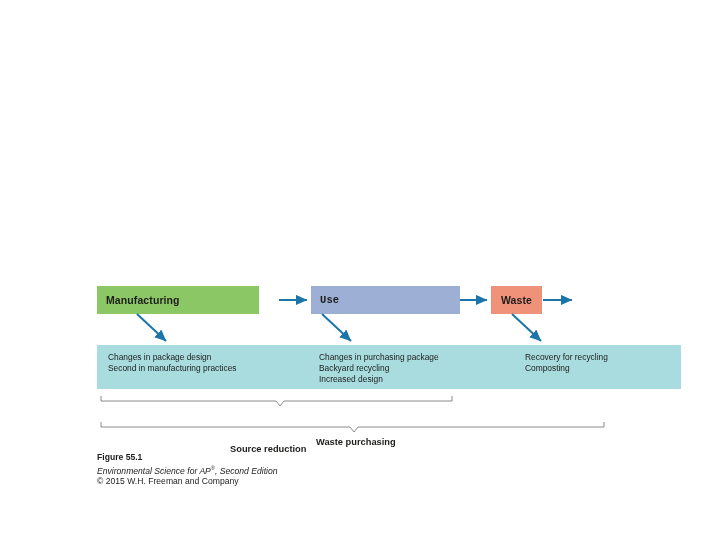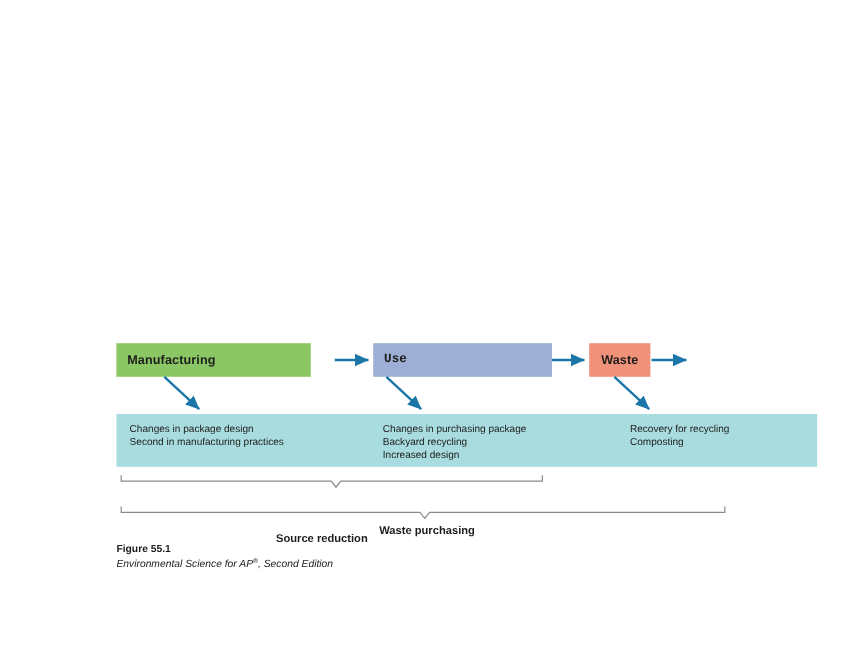--- a/index.html
+++ b/index.html
@@ -169,15 +169,16 @@
 
     <path d="M101,422 L101,427 L350,427 L354,432 L358,427 L604,427 L604,422" fill="none" stroke="#8a8a8a" stroke-width="1"></path>
   </svg>
 
   <div class="bracket-label bracket-label-source">Source reduction</div>
   <div class="bracket-label bracket-label-waste">Waste purchasing</div>
 
   <div class="caption">
     <div class="cap-title">Figure 55.1</div>
     <div><span class="cap-src">Environmental Science for AP</span><span class="cap-sup">®</span><span class="cap-src">, Second Edition</span></div>
+    <div>© 2015 W.H. Freeman and Company</div>
   </div>
 
 </div>
 
 </body></html>

